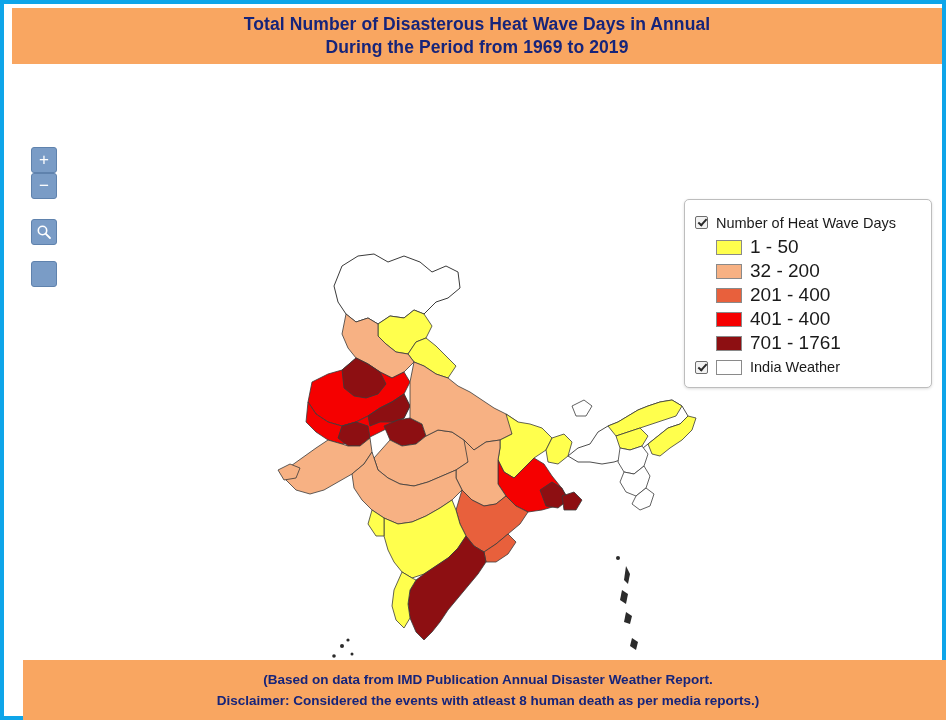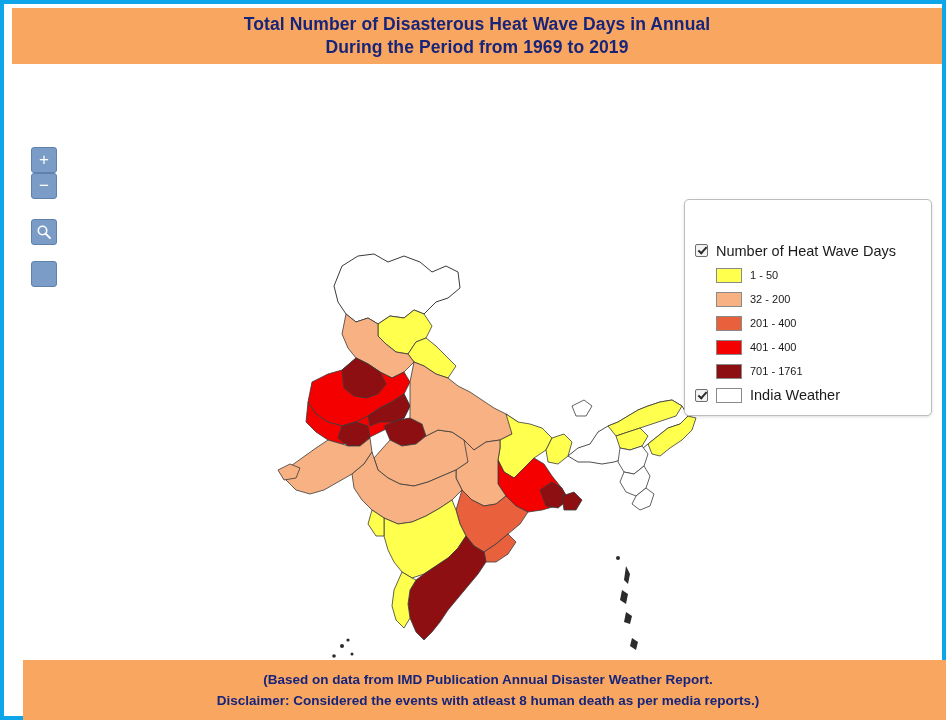--- a/index.html
+++ b/index.html
@@ -114,21 +114,21 @@
     border-radius: 5px;
     box-shadow: 0 1px 3px rgba(0,0,0,0.14);
     padding: 10px 10px 8px 10px;
     box-sizing: border-box;
   }
   .legend-row {
     display: flex;
     align-items: center;
     height: 24px;
   }
-  .legend-row.header-row { height: 25px; margin-top: 28px; }
+  .legend-row.header-row { height: 25px; }
   .chk {
     width: 13px;
     height: 13px;
     border: 1px solid #6e6e6e;
     background: #f2f2f2;
     border-radius: 2px;
     margin-right: 8px;
     position: relative;
     flex: 0 0 auto;
     box-sizing: border-box;
@@ -151,21 +151,21 @@
   }
   .swatch {
     width: 26px;
     height: 15px;
     border: 1px solid #8a8a8a;
     margin-right: 8px;
     margin-left: 21px;
     flex: 0 0 auto;
     box-sizing: border-box;
   }
-  .legend-row.sub .legend-label { font-size: 11px; }
+  .legend-row.sub .legend-label { font-size: 19px; }
   .legend-row.district .swatch { margin-left: 0; }
 </style>
 </head>
 <body>
 
 <div id="app">
 
   <div class="header">
     <div class="line">Total Number of Disasterous Heat Wave Days in Annual</div>
     <div class="line">During the Period from 1969 to 2019</div>

